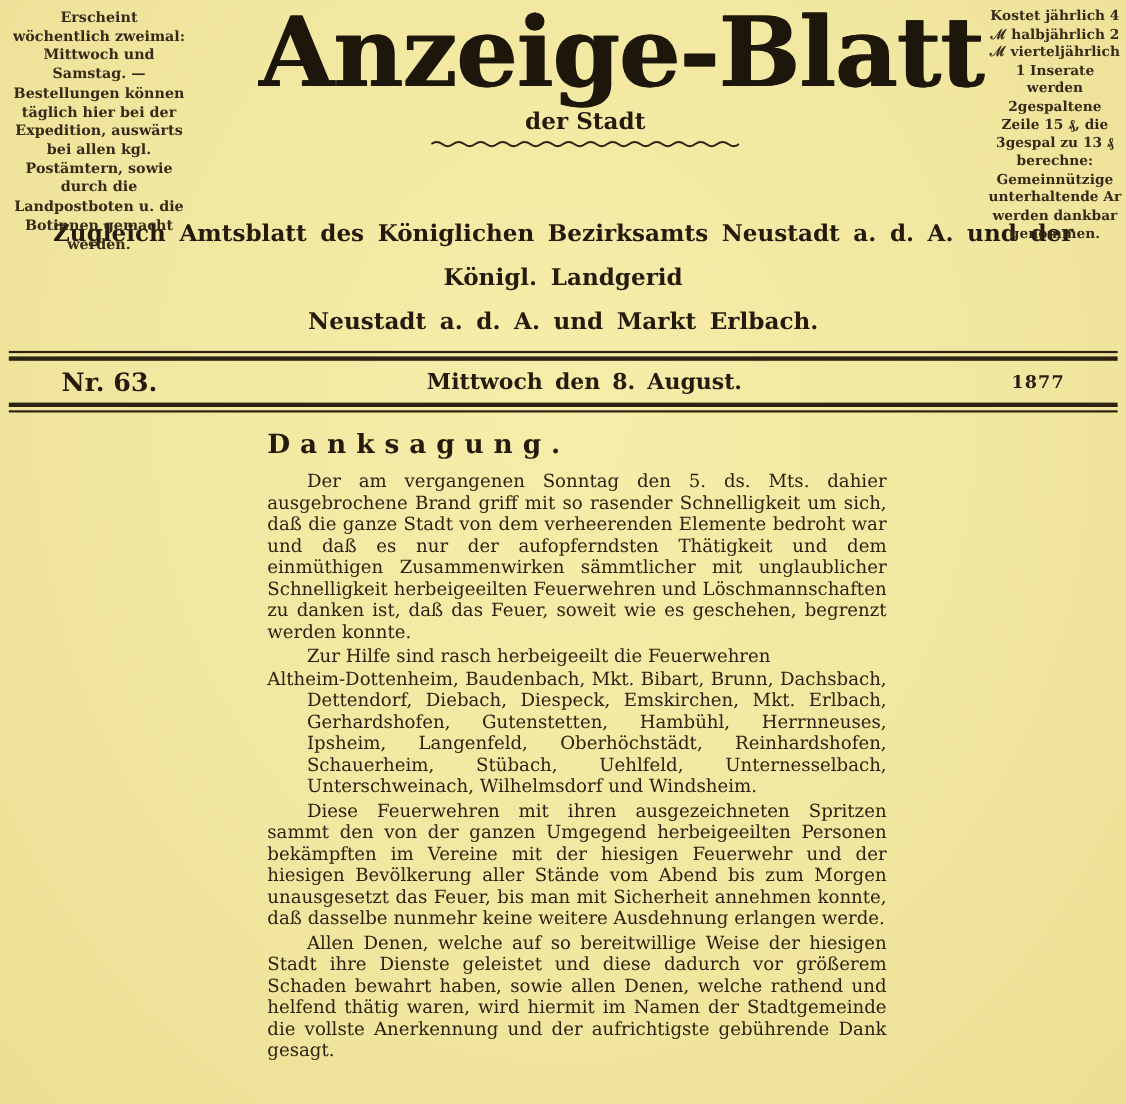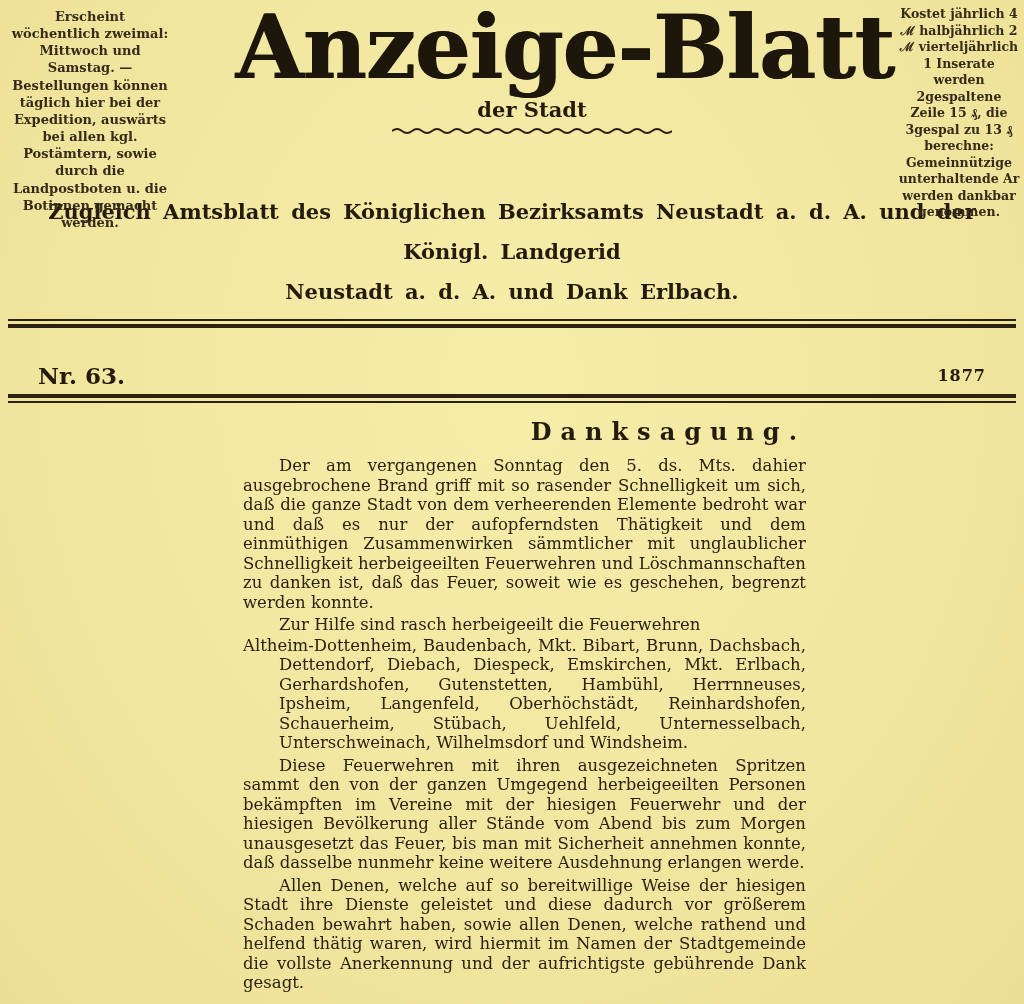--- a/index.html
+++ b/index.html
@@ -39,29 +39,29 @@
     text-align:center;font-weight:bold;font-size:21px;line-height:40px;
     color:#241b0d;word-spacing:5px;margin-top:-2px;
   }
   
   .rule{margin:0 8px;height:3px;}
   .rule-top{border-top:2px solid #2b2212;border-bottom:4px solid #2b2212;margin-top:7px;}
   .rule-bottom{border-top:4px solid #2b2212;border-bottom:2px solid #2b2212;}
   
   .dateline{
     display:flex;align-items:center;justify-content:space-between;
-    height:38px;padding:0 38px;font-weight:bold;color:#241b0d;margin-top:28px;
+    height:38px;padding:0 56px;font-weight:bold;color:#241b0d;
   }
   .issue{font-size:23px;}
   .date{font-size:20px;word-spacing:4px;}
   .year{font-size:16px;letter-spacing:1px;}
   
   .article{margin:14px 0 0 243px;width:563px;}
   .heading{
-    margin:0 0 10px 0;text-align:right;font-size:24px;font-weight:bold;
+    margin:0 0 10px 0;text-align:left;font-size:24px;font-weight:bold;
     letter-spacing:9px;color:#241b0d;
   }
   .para{
     margin:0 0 3px 0;font-size:16.5px;line-height:19.5px;
     text-align:justify;color:#2b2212;
   }
   .indent{text-indent:36px;}
   .intro{margin-bottom:1px;}
   .hanging{padding-left:36px;text-indent:-36px;}
 </style>
@@ -79,27 +79,28 @@
       <svg class="wavy" width="280" height="8" viewBox="0 0 280 8" aria-hidden="true">
         <path d="M0 4 Q 5 0 10 4 T 20 4 T 30 4 T 40 4 T 50 4 T 60 4 T 70 4 T 80 4 T 90 4 T 100 4 T 110 4 T 120 4 T 130 4 T 140 4 T 150 4 T 160 4 T 170 4 T 180 4 T 190 4 T 200 4 T 210 4 T 220 4 T 230 4 T 240 4 T 250 4 T 260 4 T 270 4 T 280 4" fill="none" stroke="#2b2212" stroke-width="1.8"></path>
       </svg>
     </div>
 
     <div class="notice notice-right">Kostet jährlich 4 ℳ halbjährlich 2 ℳ vierteljährlich 1 Inserate werden 2gespaltene Zeile 15 ₰, die 3gespal zu 13 ₰ berechne: Gemeinnützige unterhaltende Ar werden dankbar genommen.</div>
   </header>
 
   <div class="official">
     <div>Zugleich Amtsblatt des Königlichen Bezirksamts Neustadt a. d. A. und der Königl. Landgerid</div>
-    <div>Neustadt a. d. A. und Dank Erlbach.</div>
+    <div>Neustadt a. d. A. und Markt Erlbach.</div>
   </div>
 
   <div class="rule rule-top"></div>
 
   <div class="dateline">
     <span class="issue">Nr. 63.</span>
+    <span class="date">Mittwoch den 8. August.</span>
     <span class="year">1877</span>
   </div>
 
   <div class="rule rule-bottom"></div>
 
   <article class="article">
     <h2 class="heading">Danksagung.</h2>
 
     <p class="para indent">Der am vergangenen Sonntag den 5. ds. Mts. dahier ausgebrochene Brand griff mit so rasender Schnelligkeit um sich, daß die ganze Stadt von dem verheerenden Elemente bedroht war und daß es nur der aufopferndsten Thätigkeit und dem einmüthigen Zusammenwirken sämmtlicher mit unglaublicher Schnelligkeit herbeigeeilten Feuerwehren und Löschmannschaften zu danken ist, daß das Feuer, soweit wie es geschehen, begrenzt werden konnte.</p>
 

